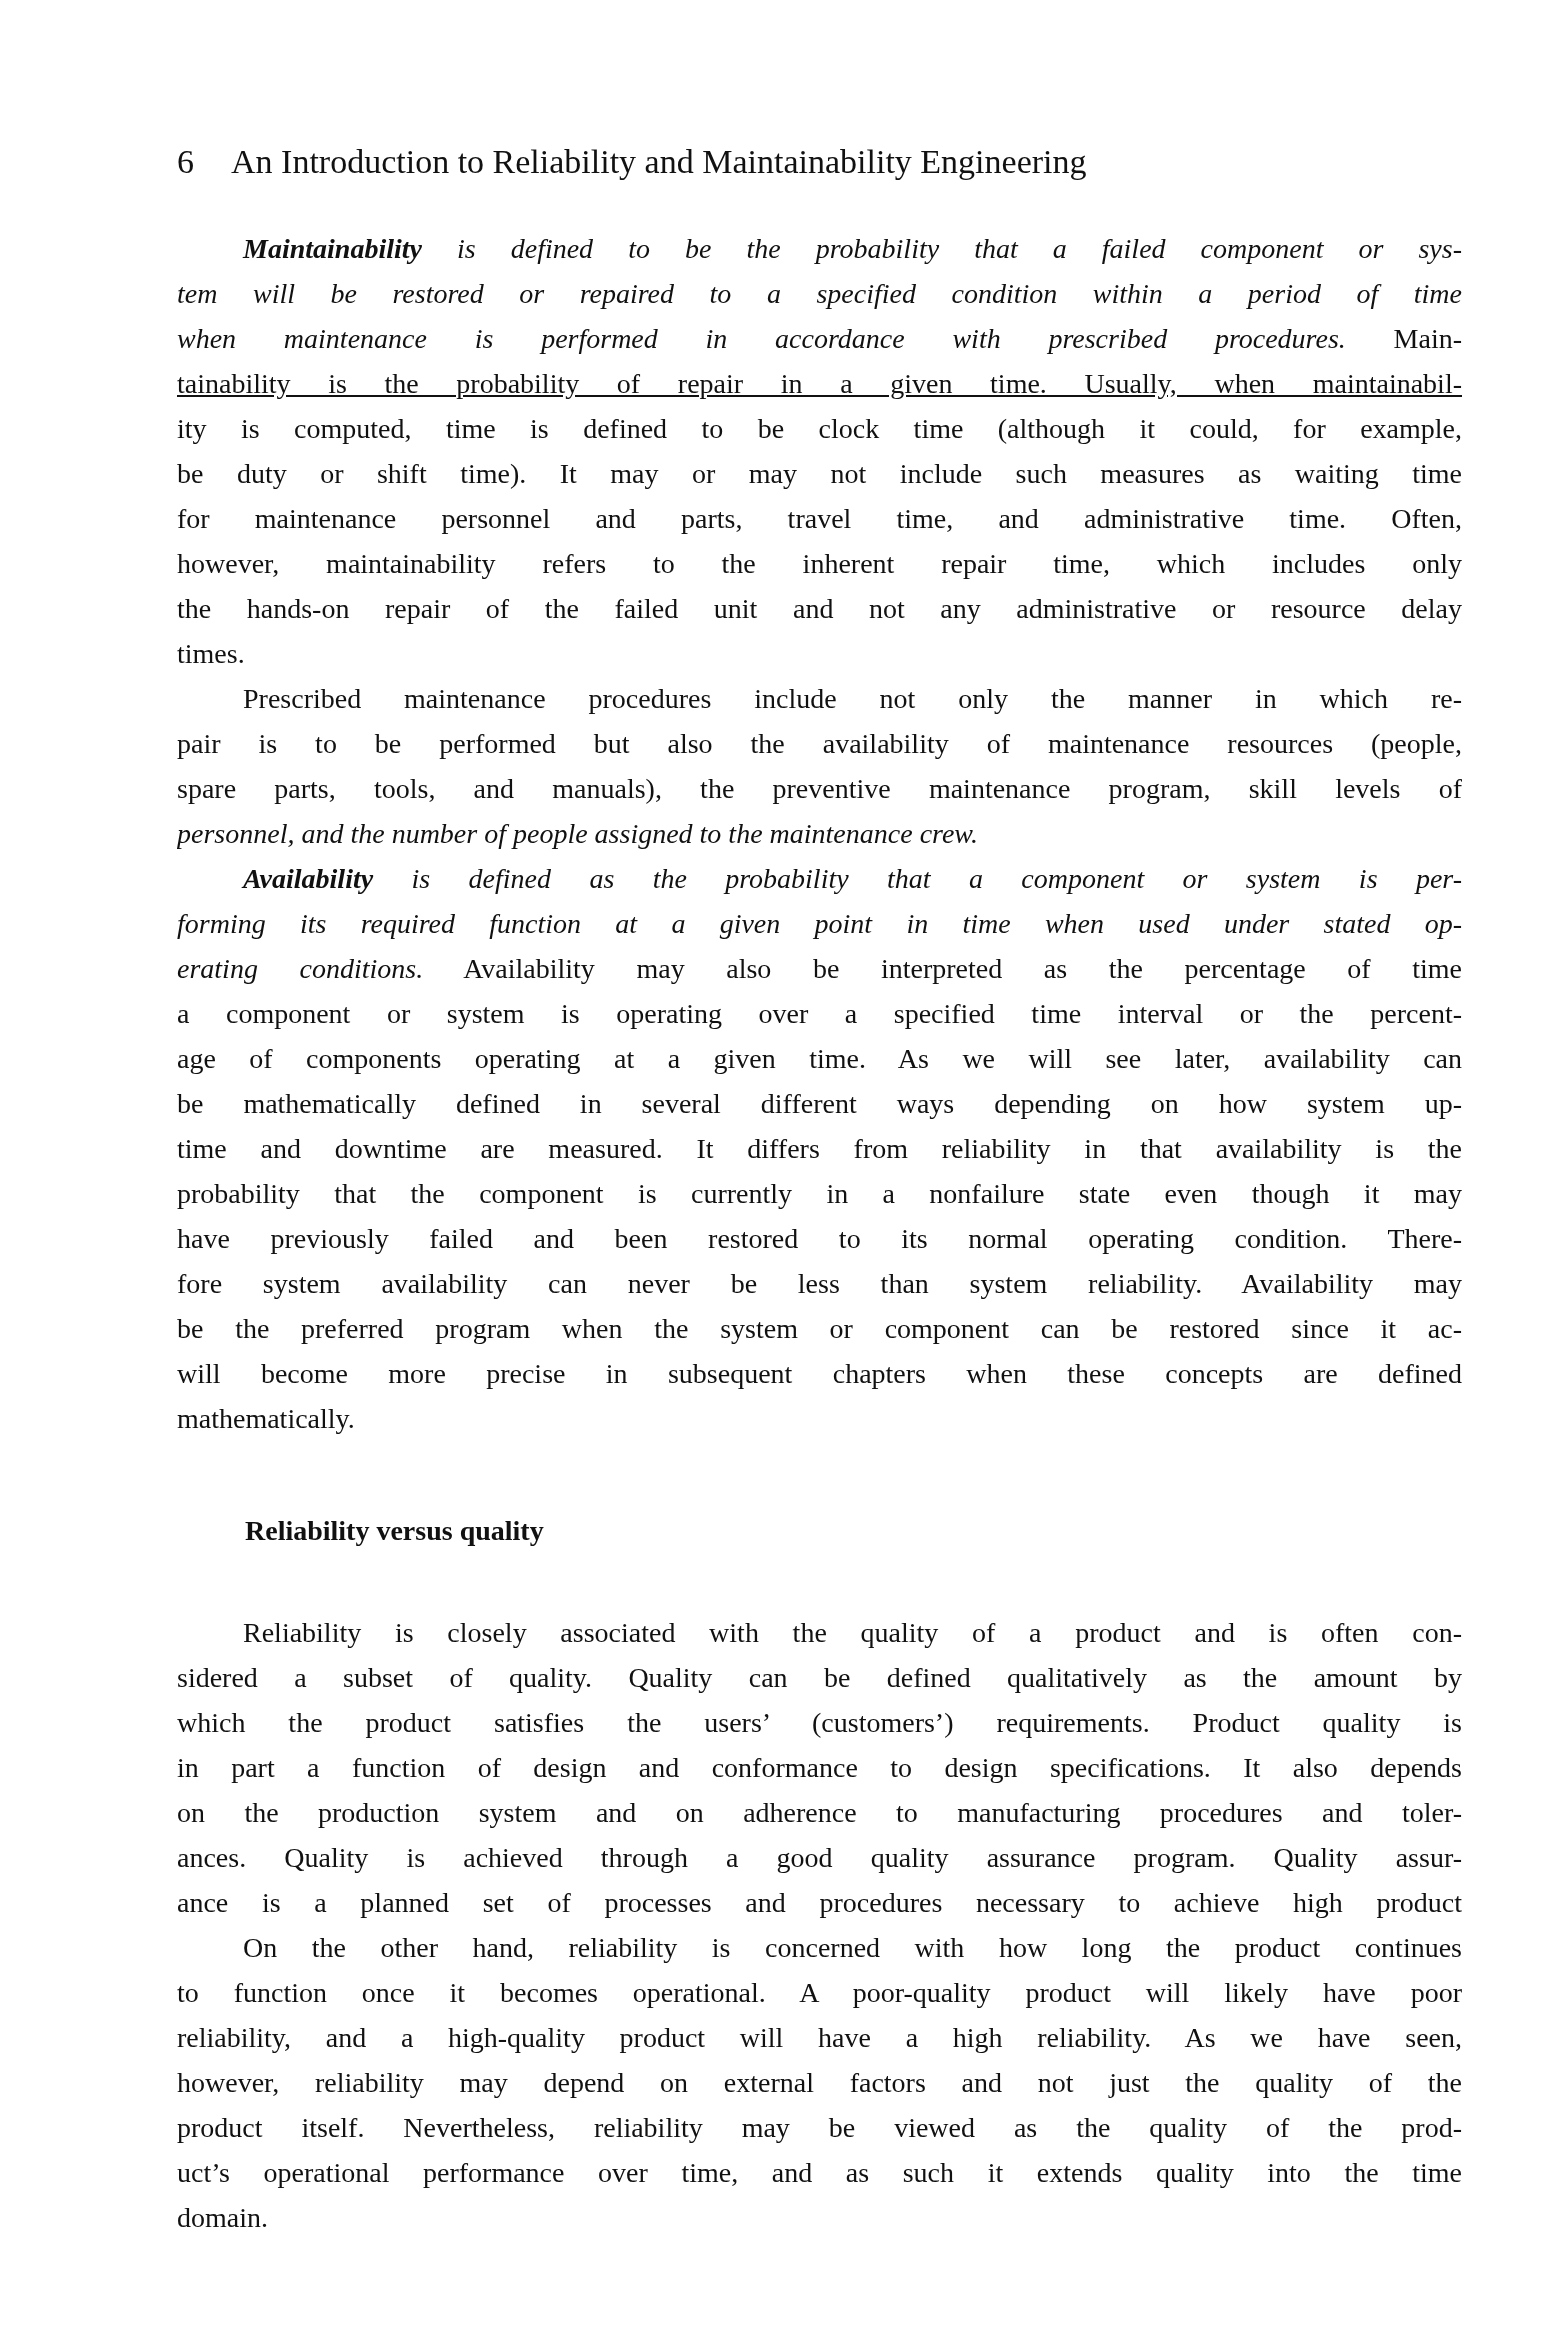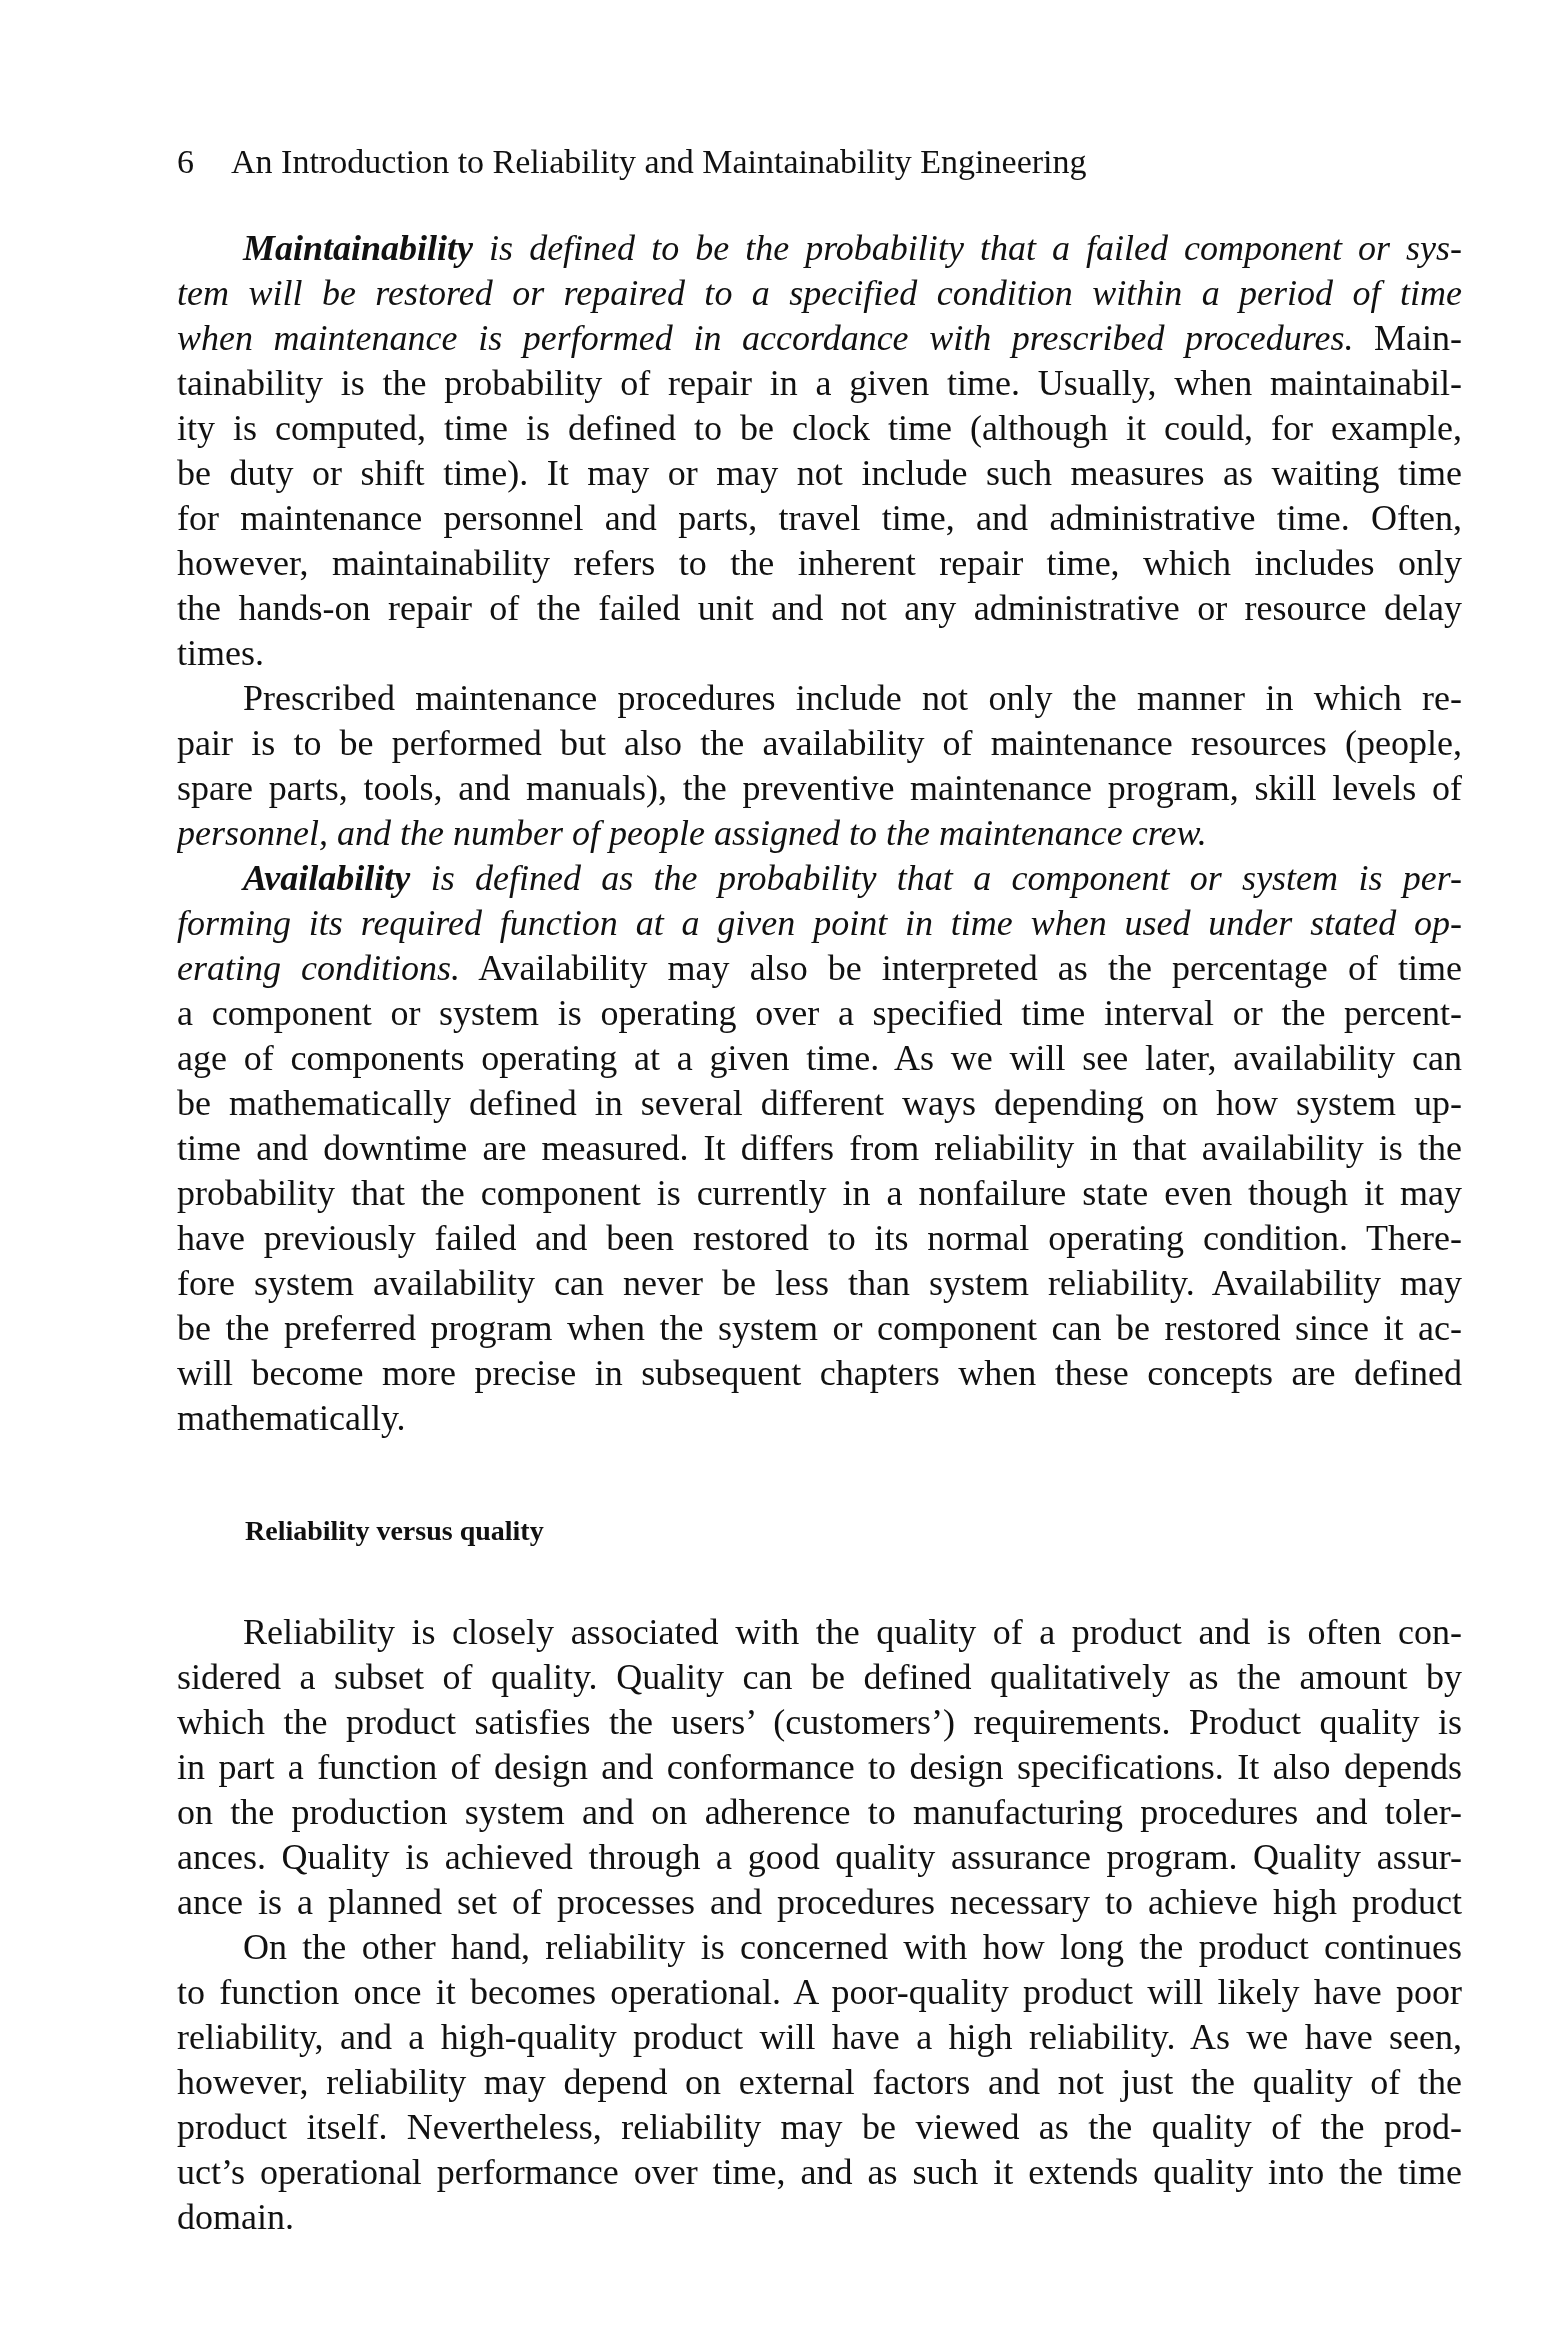--- a/index.html
+++ b/index.html
@@ -1,41 +1,41 @@
 <!DOCTYPE html>
 <html style="font-size:12.2px"><head>
 <meta charset="utf-8">
 <style>
   html, body { margin:0; padding:0; background:#ffffff; }
   body { width:1561px; height:2342px; position:relative; overflow:hidden; color:#111111;
          font-family:"Liberation Serif", "DejaVu Serif", serif; }
   .running-head { position:absolute; left:177px; top:140px; font-size:34px; line-height:44px; white-space:nowrap; }
   .running-head .pn { display:inline-block; width:54px; }
-  .block { position:absolute; left:177px; width:1285px; font-size:36px; line-height:45px; }
+  .block { position:absolute; left:177px; width:1285px; font-size:28px; line-height:45px; }
   .ln { display:block; height:45px; white-space:nowrap; text-align:justify; text-align-last:justify; overflow:visible; }
   .ln.last { text-align-last:left; }
   .ln.indent { padding-left:66px; }
   .bi { font-weight:bold; font-style:italic; }
   .it { font-style:italic; }
   .heading { position:absolute; left:245px; top:1508px; font-size:28px; line-height:45px; font-weight:bold; white-space:nowrap; }
 </style>
 </head>
 <body>
 
 <div class="running-head">
   <span class="pn">6</span><span>An Introduction to Reliability and Maintainability Engineering</span>
 </div>
 
 <div class="block" style="top:226px;">
 
   <div>
     <span class="ln indent" style="white-space: normal; overflow: hidden;"><span class="bi">Maintainability</span> <span class="it">is defined to be the probability that a failed component or sys-</span></span>
     <span class="ln it" style="white-space: normal; overflow: hidden;">tem will be restored or repaired to a specified condition within a period of time</span>
     <span class="ln" style="white-space: normal; overflow: hidden;"><span class="it">when maintenance is performed in accordance with prescribed procedures.</span><span> Main-</span></span>
-    <span class="ln" style="white-space: normal; overflow: hidden;">tainability is the probability of repair in a given time. Usually, when maintainabil-</span>
+    <span class="ln" style="white-space: normal; overflow: hidden; text-decoration: underline;">tainability is the probability of repair in a given time. Usually, when maintainabil-</span>
     <span class="ln" style="white-space: normal; overflow: hidden;">ity is computed, time is defined to be clock time (although it could, for example,</span>
     <span class="ln" style="white-space: normal; overflow: hidden;">be duty or shift time). It may or may not include such measures as waiting time</span>
     <span class="ln" style="white-space: normal; overflow: hidden;">for maintenance personnel and parts, travel time, and administrative time. Often,</span>
     <span class="ln" style="white-space: normal; overflow: hidden;">however, maintainability refers to the inherent repair time, which includes only</span>
     <span class="ln" style="white-space: normal; overflow: hidden;">the hands-on repair of the failed unit and not any administrative or resource delay</span>
     <span class="ln last" style="white-space: normal; overflow: hidden;">times.</span>
   </div>
 
   <div>
     <span class="ln indent" style="white-space: normal; overflow: hidden;">Prescribed maintenance procedures include not only the manner in which re-</span>

